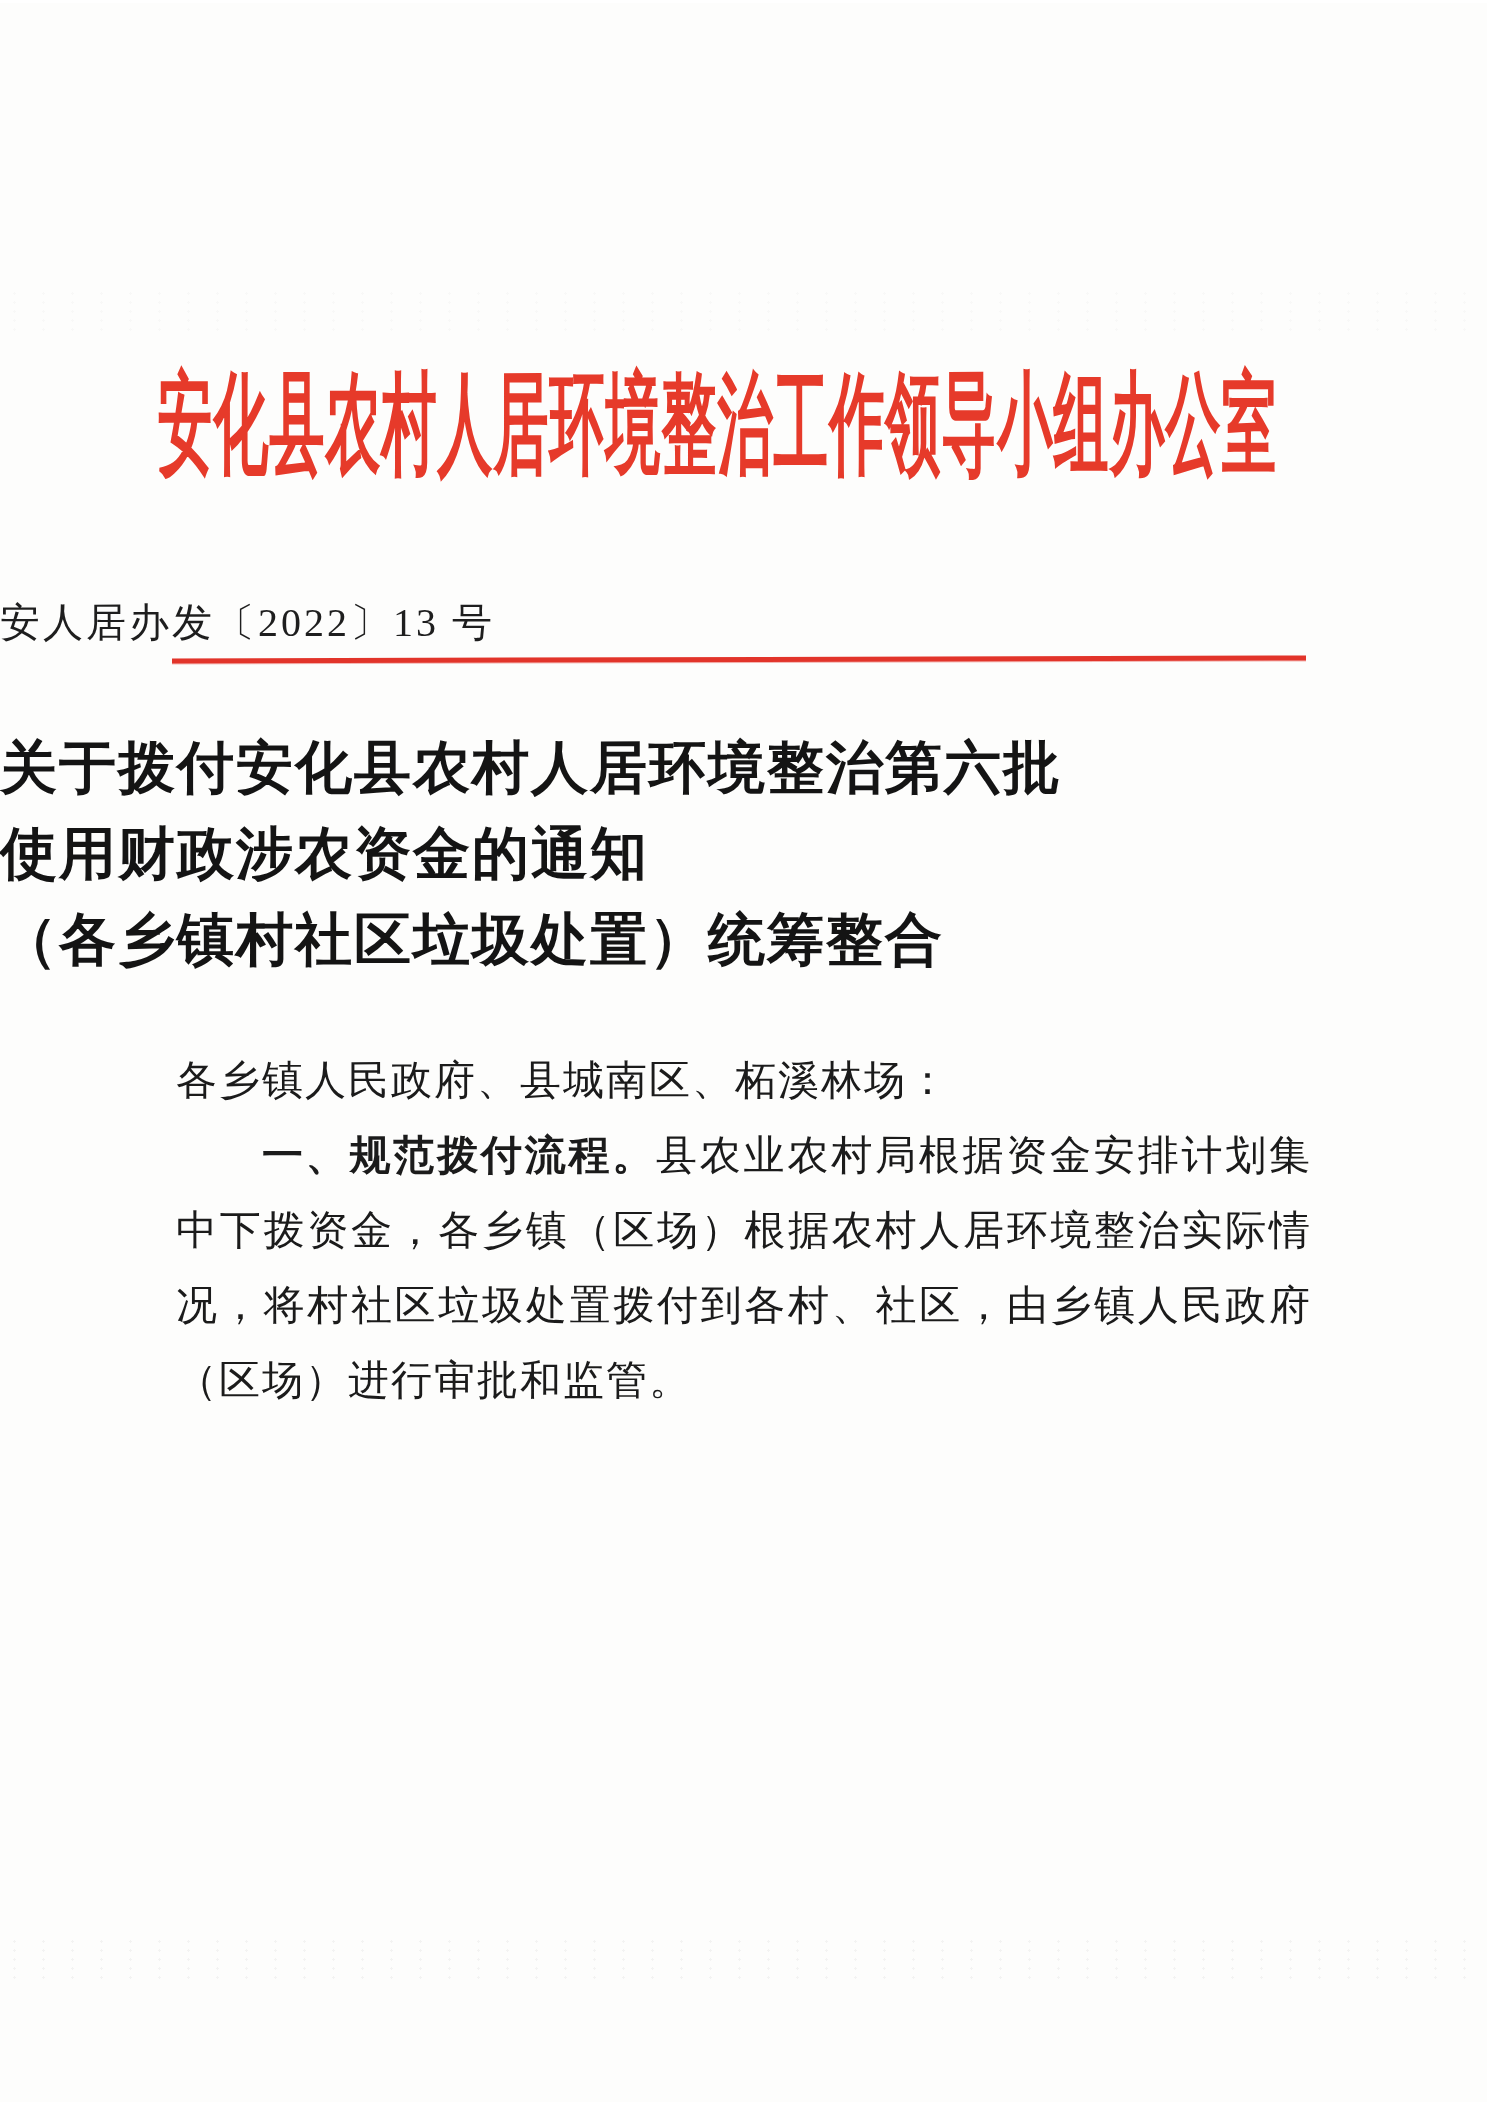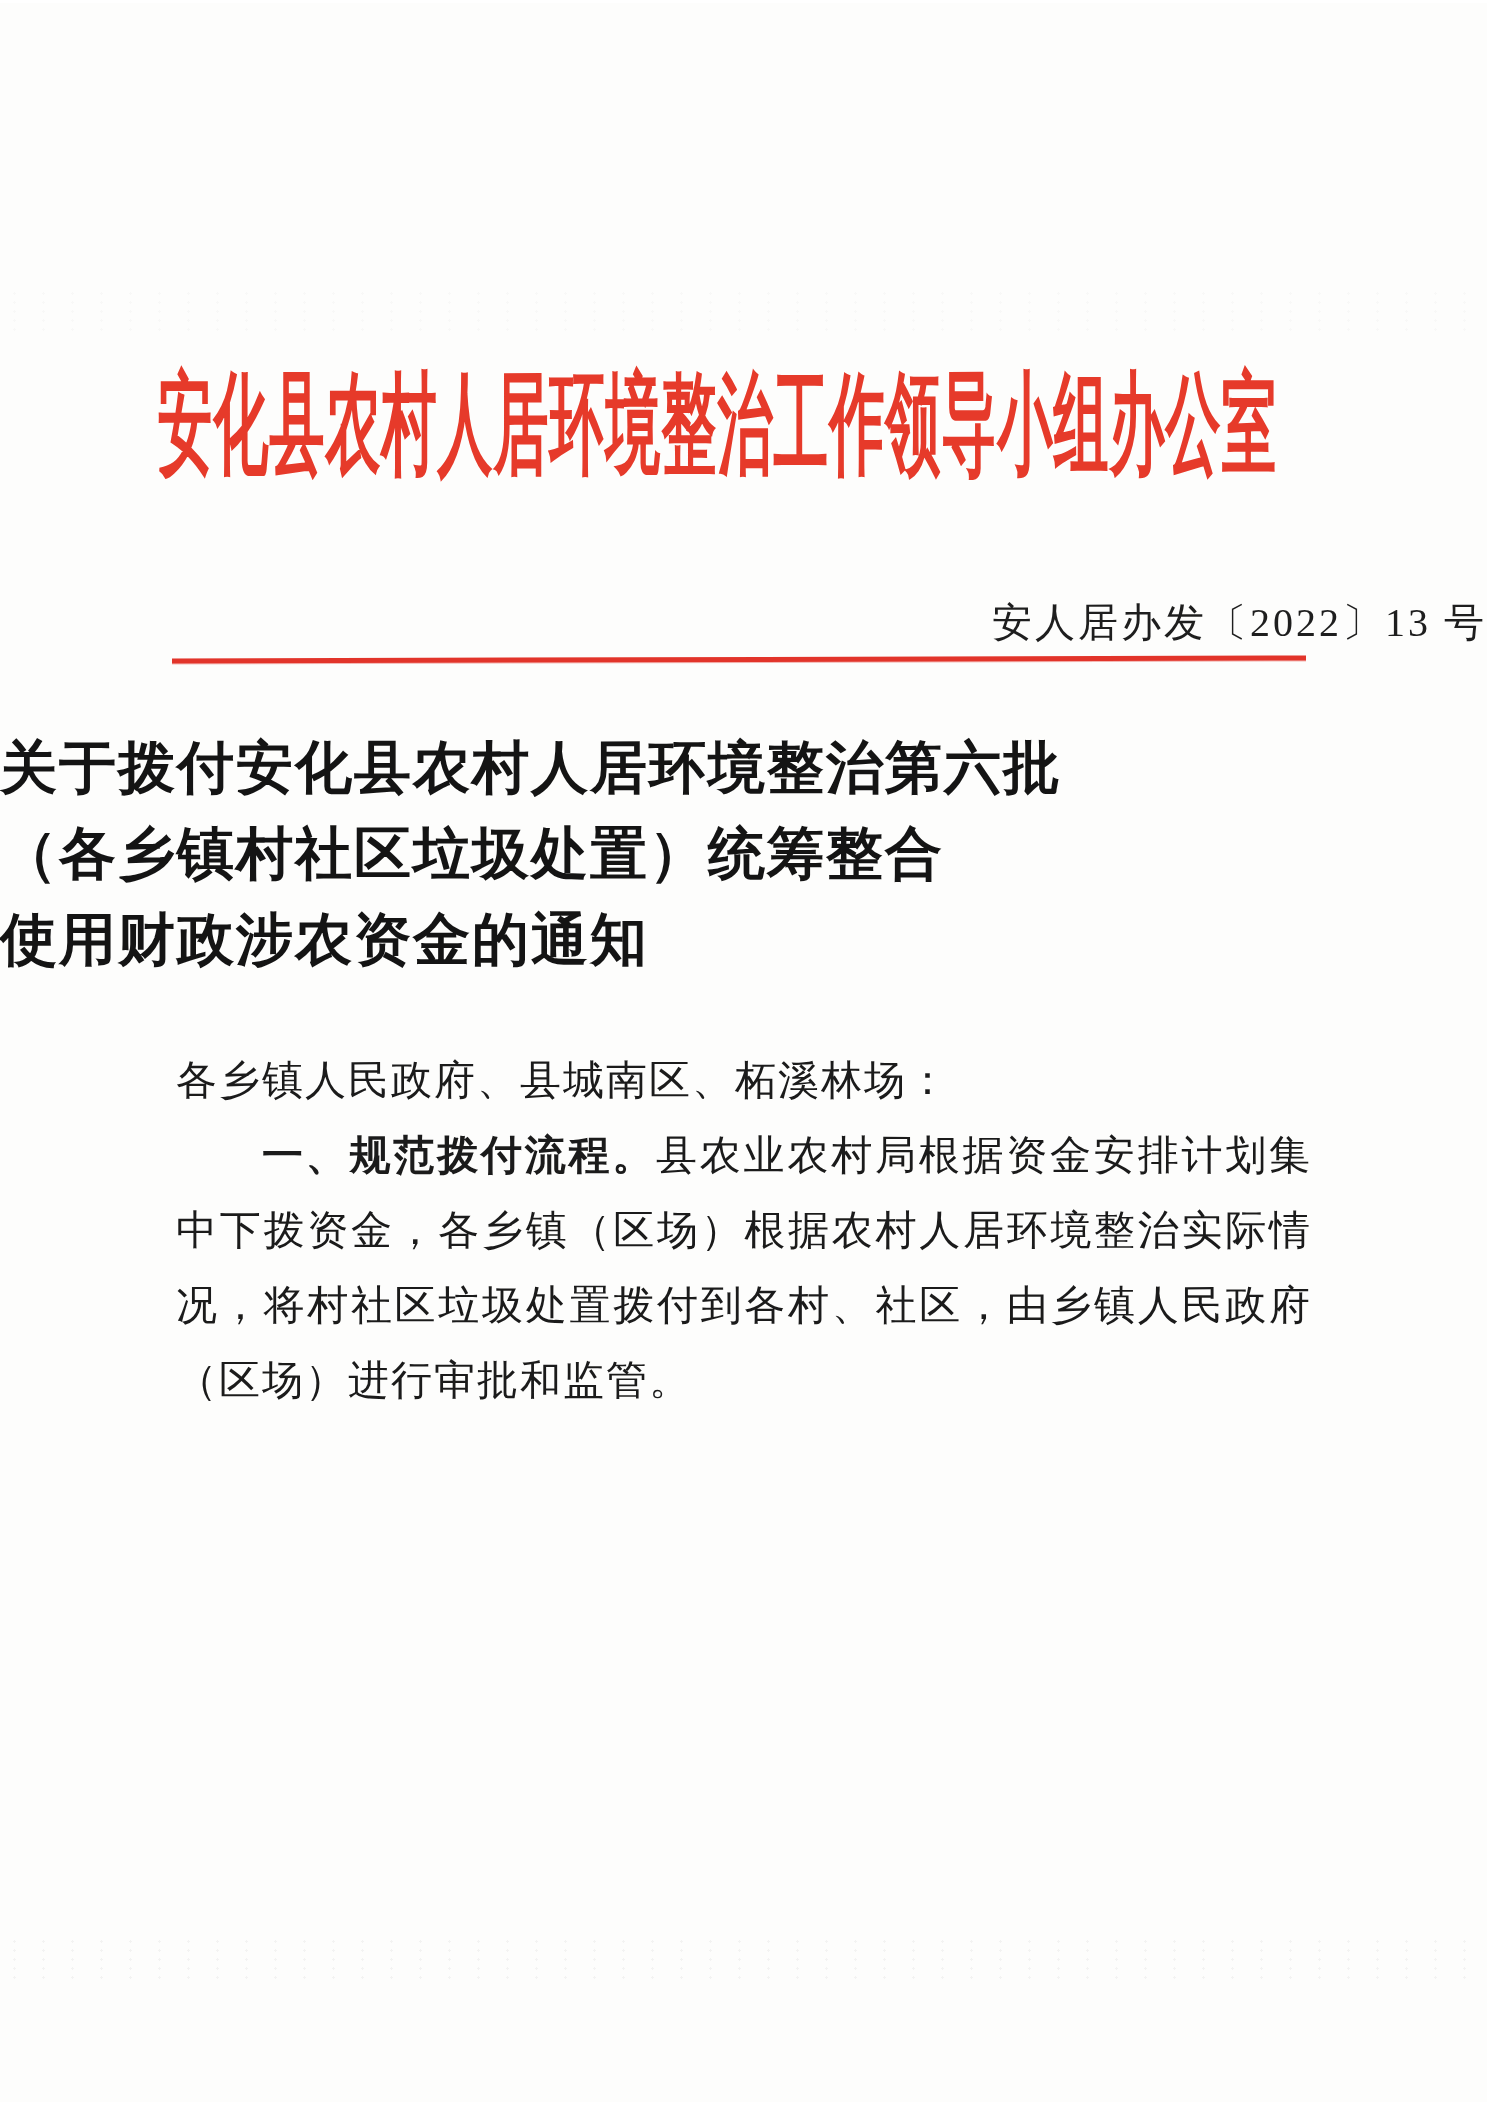--- a/index.html
+++ b/index.html
@@ -45,21 +45,21 @@
     color: var(--header-red, #e63a2a);
     transform: scaleY(2.02);
     transform-origin: top center;
     white-space: nowrap;
   }
   .doc-number {
     position: absolute;
     top: 592px;
     left: 0;
     width: 100%;
-    text-align: right;
+    text-align: left;
     font-size: 40px;
     letter-spacing: 3px;
     color: #1e1e1e;
   }
   .red-rule {
     position: absolute;
     top: 654px;
     left: 172px;
     width: 1134px;
     height: 5px;
@@ -112,22 +112,22 @@
   <div class="speckle top"></div>
 
   <div class="org-header">安化县农村人居环境整治工作领导小组办公室</div>
 
   <div class="doc-number">安人居办发〔2022〕13 号</div>
 
   <div class="red-rule"></div>
 
   <div class="doc-title">
     <div>关于拨付安化县农村人居环境整治第六批</div>
+    <div>使用财政涉农资金的通知</div>
     <div>（各乡镇村社区垃圾处置）统筹整合</div>
-    <div>使用财政涉农资金的通知</div>
   </div>
 
   <div class="body-text">
     <div class="salutation">各乡镇人民政府、县城南区、柘溪林场：</div>
     <p class="para">
       <span class="lead-bold">一、规范拨付流程。</span><span>县农业农村局根据资金安排计划集中下拨资金，各乡镇（区场）根据农村人居环境整治实际情况，将村社区垃圾处置拨付到各村、社区，由乡镇人民政府（区场）进行审批和监管。</span>
     </p>
   </div>
 
   <div class="speckle bottom"></div>

